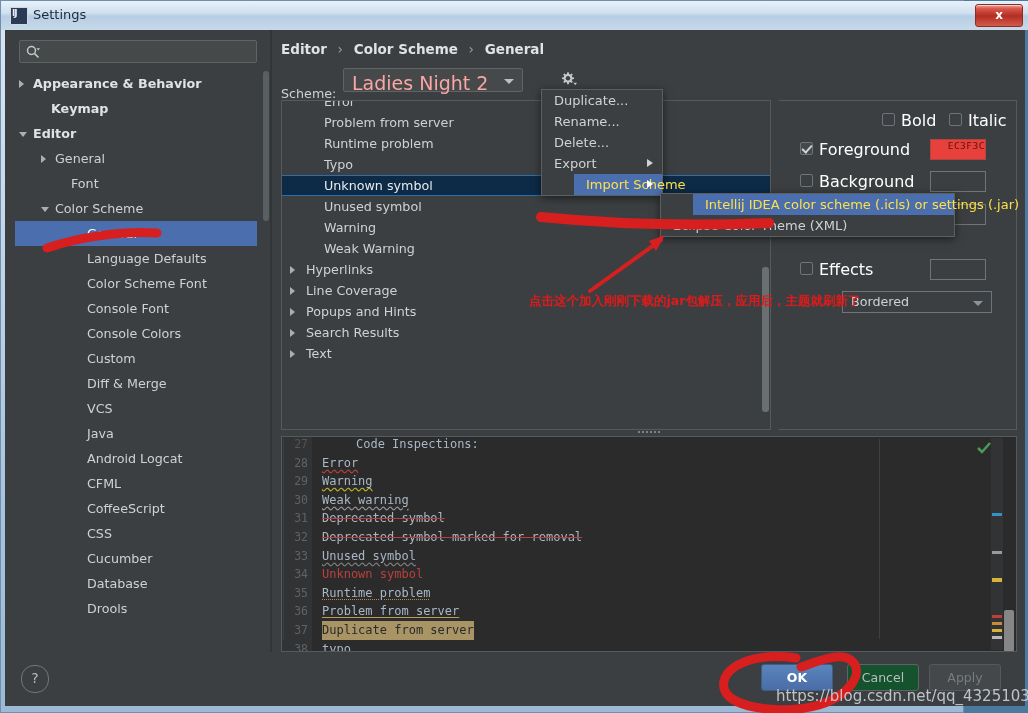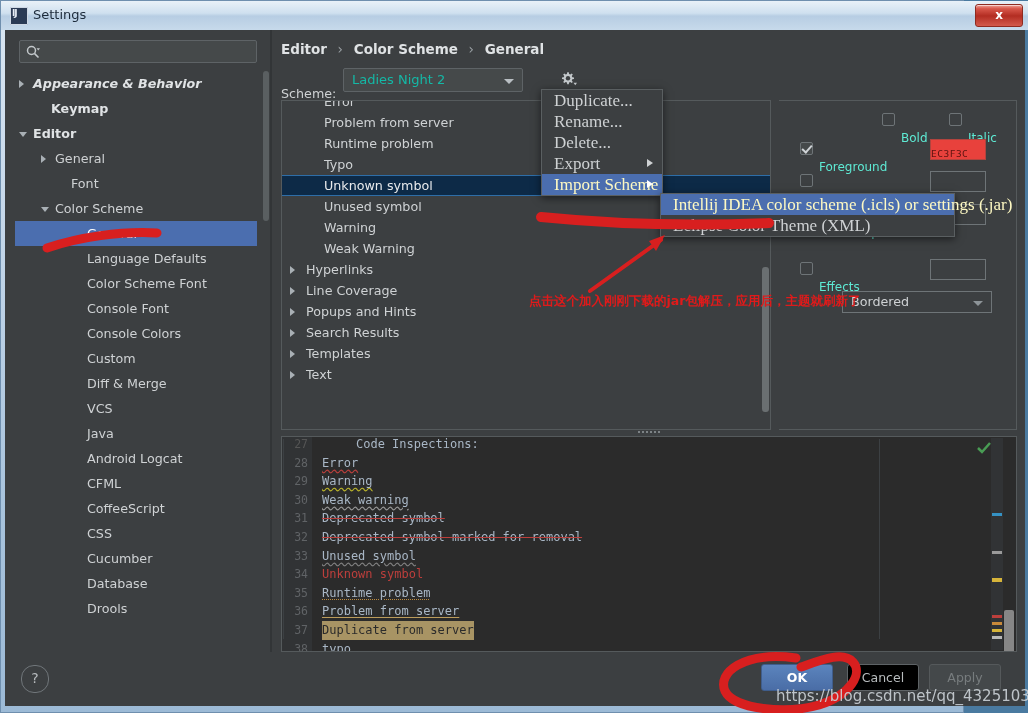--- a/index.html
+++ b/index.html
@@ -63,21 +63,21 @@
   .vsplit{position:absolute;left:265px;top:0;width:2px;bottom:0;background:#323537;}
 
   
   .rightcol{position:absolute;left:268px;top:0;right:0;bottom:54px;}
   .crumbs{position:absolute;left:8px;top:11px;color:#e0e3e5;font-size:13.5px;font-weight:bold;}
   .crumbs .sep{color:#9aa0a4;font-weight:normal;margin:0 6px;}
   .scheme-row{position:absolute;left:8px;top:38px;height:26px;}
   .scheme-label{position:absolute;left:0;top:18px;color:#cfd2d4;font-size:12.7px;}
   .scheme-combo{position:absolute;left:62px;top:0;width:180px;height:24px;background:#45494a;
     border:1px solid #5e6366;border-radius:2px;box-sizing:border-box;}
-  .scheme-combo .val{position:absolute;left:8px;top:3px;color:#14b8a6;font-size:13px;}
+  .scheme-combo .val{position:absolute;left:8px;top:3px;color:#fca5a5;font-size:19px;}
   .scheme-combo .chev{position:absolute;right:8px;top:10px;width:0;height:0;
     border-top:5px solid #b9bfc3;border-left:5px solid transparent;border-right:5px solid transparent;}
   .gear{position:absolute;left:277px;top:2px;width:20px;height:20px;cursor:pointer;}
 
   .panel-area{position:absolute;left:8px;top:70px;right:8px;height:330px;}
 
   
   .listbox{position:absolute;left:0;top:0;width:490px;height:330px;background:#3c3f41;
     border:1px solid #555a5c;box-sizing:border-box;overflow:hidden;}
   .lrow{position:relative;height:21px;line-height:21px;color:#cfd2d4;white-space:nowrap;font-size:12.7px;cursor:default;}
@@ -88,25 +88,25 @@
   .list-scroll{position:absolute;right:1px;top:16px;width:7px;bottom:18px;}
   .list-thumb{position:absolute;right:0;top:150px;width:7px;height:145px;background:#6a6f71;border-radius:3px;}
 
   
   .attrs{position:absolute;left:498px;top:0;right:0;height:330px;background:#3c3f41;
     border:1px solid #555a5c;border-left:0;box-sizing:border-box;}
   .cb{position:absolute;width:13px;height:13px;border:1px solid #6e7477;background:#3c3f41;box-sizing:border-box;border-radius:2px;}
   .cb.on{background:#45494a;}
   .cb.on:after{content:"";position:absolute;left:3px;top:0px;width:4px;height:8px;
     border:solid #d0d4d7;border-width:0 2px 2px 0;transform:rotate(42deg);}
-  .cbl{position:absolute;color:#5eead4;font-size:12px;margin-top:20px;}
+  .cbl{position:absolute;color:#ffffff;font-size:16px;}
   .swatch{position:absolute;width:56px;height:21px;box-sizing:border-box;border:1px solid #6e7477;}
   .swatch.empty{background:#3c3f41;}
   .swatch.fg{border:1px solid #b0443e;}
-  .swatch .hex{position:absolute;left:0;right:0;top:8px;text-align:left;font-size:9.5px;color:#5d1410;
+  .swatch .hex{position:absolute;left:0;right:0;top:0;text-align:right;font-size:9.5px;color:#5d1410;
      font-family:"DejaVu Sans Mono","Liberation Mono",monospace;letter-spacing:.5px;}
   .effcombo{position:absolute;width:150px;height:22px;background:#3c3f41;border:1px solid #6e7477;box-sizing:border-box;}
   .effcombo .val{position:absolute;left:8px;top:2px;color:#cfd2d4;font-size:12.7px;}
   .effcombo .chev{position:absolute;right:8px;top:9px;width:0;height:0;
     border-top:5px solid #8d9498;border-left:5px solid transparent;border-right:5px solid transparent;}
 
   
   .hsplit{position:absolute;left:8px;right:8px;top:398px;height:7px;}
   .hsplit .dots{position:absolute;left:50%;margin-left:-12px;top:2px;width:24px;height:3px;
     background-image:radial-gradient(#7d8386 40%, transparent 41%);
@@ -131,27 +131,27 @@
   .prev-thumb{position:absolute;right:1px;width:10px;background:#a6a6a6;opacity:.75;border-radius:2px;}
   .okcheck{position:absolute;right:12px;top:4px;width:14px;height:12px;}
 
   
   .bottom{position:absolute;left:0;right:0;bottom:0;height:54px;background:#3c3f41;}
   .helpbtn{position:absolute;left:16px;top:13px;width:26px;height:26px;border-radius:13px;
     border:1px solid #70767a;color:#b6babd;text-align:center;line-height:24px;font-size:14px;cursor:pointer;}
   .btn{position:absolute;top:12px;height:27px;border-radius:3px;box-sizing:border-box;
        font-size:12.5px;text-align:center;line-height:25px;cursor:pointer;}
   .btn.primary{background:linear-gradient(180deg,#5b84bd 0%,#4a6da6 100%);border:1px solid #3f5d8c;color:#ffffff;font-weight:bold;}
-  .btn.normal{background:#000000;border:1px solid #5e6366;color:#b9bdbf;}
+  .btn.normal{background:#14532d;border:1px solid #5e6366;color:#b9bdbf;}
   .btn.disabled{background:#44484a;border:1px solid #55595b;color:#777c7e;}
 
   
   .menu{position:absolute;background:#3c3f41;border:1px solid #5a5f61;box-shadow:0 2px 8px rgba(0,0,0,.55);}
-  .mi{position:relative;height:21px;line-height:21px;color:#cfd2d4;font-size:17px;white-space:nowrap;cursor:default;font-family:Liberation Serif, serif;}
-  .mi.sel{background:#4b6eaf;color:#fef9c3;}
+  .mi{position:relative;height:21px;line-height:21px;color:#cfd2d4;font-size:13px;white-space:nowrap;cursor:default;}
+  .mi.sel{background:#4b6eaf;color:#fde047;margin-left:32px;}
   .mi .mtext{position:absolute;left:12px;}
   .mi .msub{position:absolute;right:9px;top:6px;width:0;height:0;
      border-left:6px solid #cfd2d4;border-top:4px solid transparent;border-bottom:4px solid transparent;}
   .mi.sel .msub{border-left-color:#ffffff;}
 
   
   .ann{position:absolute;pointer-events:none;}
   .ann-text{position:absolute;color:#e01a1a;font-size:12.5px;white-space:nowrap;
      font-family:"DejaVu Sans","Liberation Sans",sans-serif;font-weight:bold;}
   .wm{position:absolute;color:#c9cfd4;font-size:15px;opacity:.92;white-space:nowrap;
@@ -179,21 +179,21 @@
             <circle cx="5.5" cy="5.5" r="4" fill="none" stroke="#c3c8cb" stroke-width="1.5"></circle>
             <line x1="8.6" y1="8.6" x2="12.5" y2="12.5" stroke="#c3c8cb" stroke-width="1.6"></line>
             <polygon points="10.5,3.2 14,3.2 12.25,5.6" fill="#c3c8cb"></polygon>
           </svg>
         </span>
         <input class="search-input" value="" placeholder="" style="">
       </div>
       <div class="tree" id="tree">
               <div class="trow bold">
                 <span class="arrow right" style="left: 4px;"></span>
-                <span class="tlabel" style="left: 18px; font-style: italic;">Appearance &amp; Behavior</span>
+                <span class="tlabel" style="left: 18px;">Appearance &amp; Behavior</span>
               </div>
               <div class="trow bold">
                 <span class="tlabel" style="left: 36px;">Keymap</span>
               </div>
               <div class="trow bold">
                 <span class="arrow down" style="left: 4px;"></span>
                 <span class="tlabel" style="left: 18px;">Editor</span>
               </div>
               <div class="trow">
                 <span class="arrow right" style="left: 26px;"></span>
@@ -325,24 +325,20 @@
                     <span class="larrow"></span>
                     <span class="ltext" style="left: 24px;">Line Coverage</span>
                   </div>
                   <div class="lrow">
                     <span class="larrow"></span>
                     <span class="ltext" style="left: 24px;">Popups and Hints</span>
                   </div>
                   <div class="lrow">
                     <span class="larrow"></span>
                     <span class="ltext" style="left: 24px;">Search Results</span>
-                  </div>
-                  <div class="lrow">
-                    <span class="larrow"></span>
-                    <span class="ltext" style="left: 24px;">Templates</span>
                   </div>
                   <div class="lrow">
                     <span class="larrow"></span>
                     <span class="ltext" style="left: 24px;">Text</span>
                   </div>
                 </div>
           <div class="list-scroll">
             <div class="list-thumb"></div>
           </div>
         </div>

